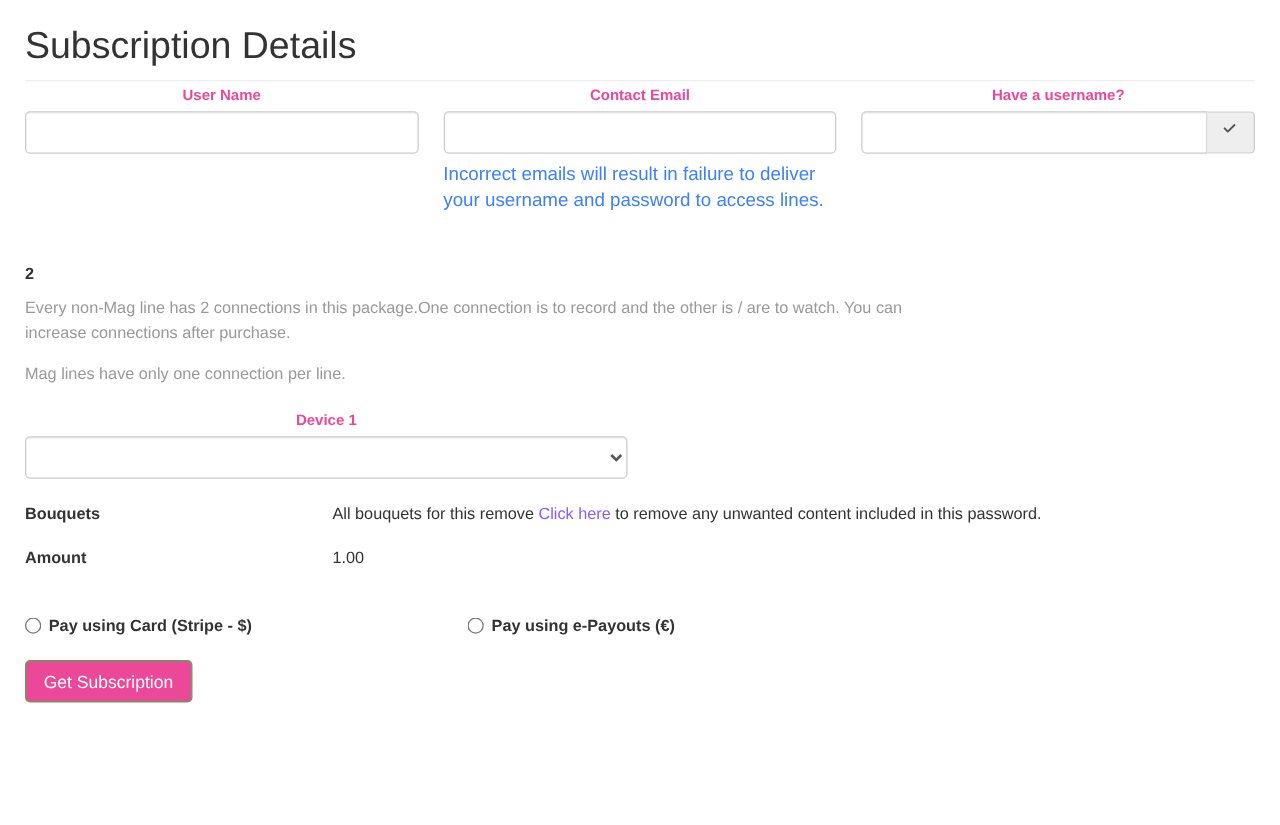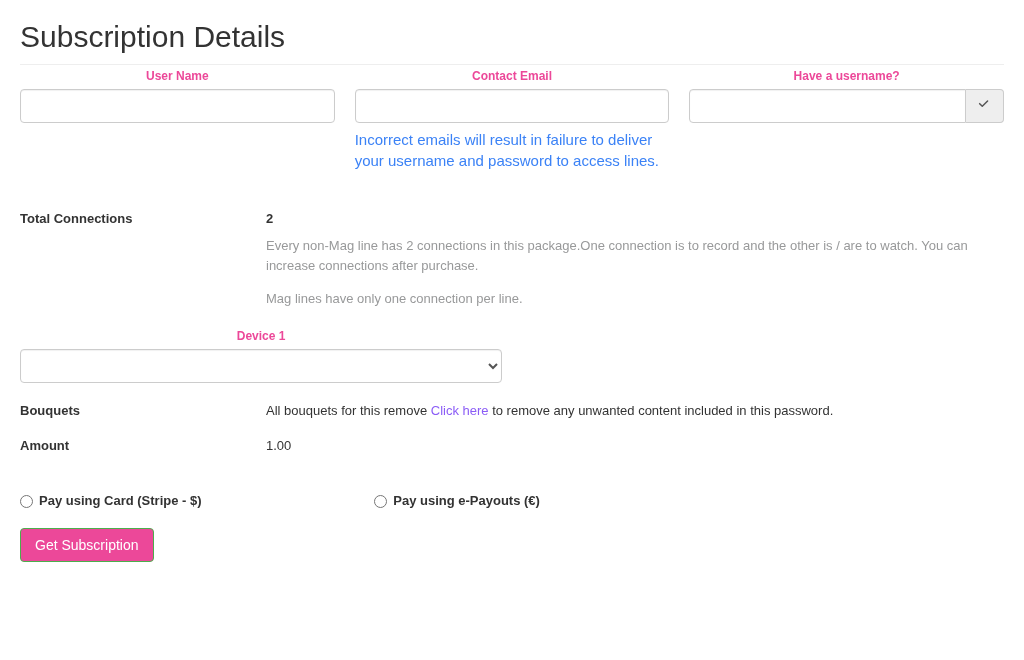--- a/index.html
+++ b/index.html
@@ -81,21 +81,21 @@
 
     .device-wrap { width: 49%; }
     select.form-control { padding: 6px 8px; }
 
     .bouquets-text { font-size: 13px; color: #333; }
     .bouquets-text a { color: #8b5cf6; text-decoration: none; }
 
     .amount-value { font-size: 13px; color: #333; }
 
     .pay-row { display: flex; margin-top: 40px; margin-bottom: 20px; }
-    .pay-option { display: flex; align-items: flex-end; width: 36%; }
+    .pay-option { display: flex; align-items: center; width: 36%; }
     .pay-option input[type="radio"] { margin-right: 6px; }
     .pay-option label { font-size: 13px; font-weight: 700; color: #333; cursor: pointer; }
 
     .btn-submit {
       display: inline-block;
       padding: 8px 14px;
       font-size: 14px;
       color: #fff;
       background: #ec4899;
       border: 1px solid #4cae4c;
@@ -129,21 +129,20 @@
           <svg viewBox="0 0 16 16">
               <path d="M13.485 1.929a1 1 0 0 1 0 1.414L6.414 10.414a1 1 0 0 1-1.414 0L1.515 6.929a1 1 0 1 1 1.414-1.414L5.707 8.293l6.364-6.364a1 1 0 0 1 1.414 0z"></path>
             </svg>
         </span>
       </span>
     </div>
   </div>
 </div>
 
 <div class="horiz-group" style="margin-top:20px;">
-  <div class="horiz-label">Total Connections</div>
   <div class="horiz-content">
     <div class="value-bold">2</div>
     <div class="desc">Every non-Mag line has 2 connections in this package.One connection is to record and the other is / are to watch. You can increase connections after purchase.</div>
     <div class="desc">Mag lines have only one connection per line.</div>
   </div>
 </div>
 
 <div class="form-group device-wrap">
   <label class="label">Device 1</label>
   <select class="form-control">

